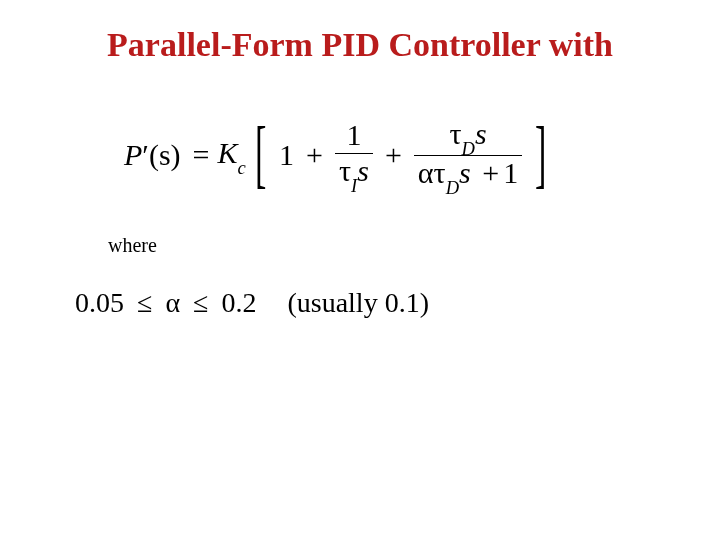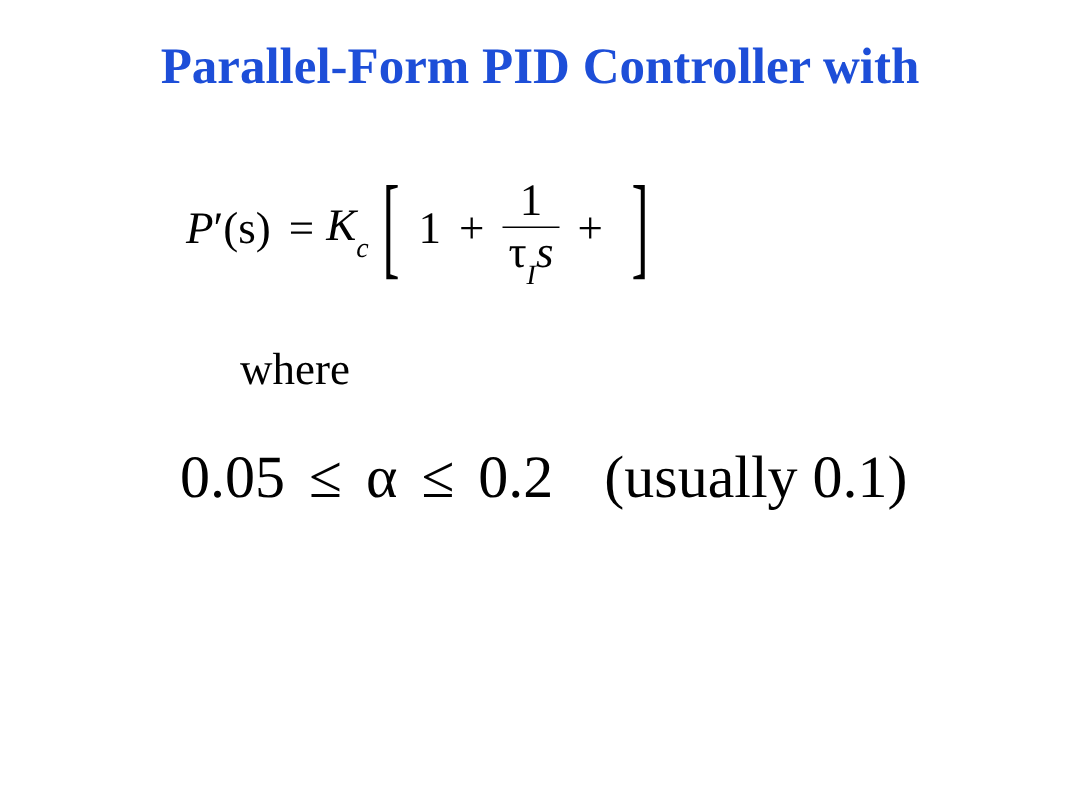--- a/index.html
+++ b/index.html
@@ -9,21 +9,21 @@
     height: 540px;
     background: #fff;
     font-family: "Times New Roman", Times, serif;
     color: #000;
     position: relative;
   }
   .slide {
     padding: 20px 40px;
   }
   .title {
-    color: #1d4ed8;
+    color: #b91c1c;
     font-weight: bold;
     font-size: 34px;
     text-align: center;
     line-height: 1.25;
     margin: 4px 0 50px 0;
   }
   .eq-block {
     margin-left: 80px;
     font-size: 30px;
     display: flex;
@@ -65,27 +65,27 @@
     display: inline-block;
   }
   .bracket-content {
     display: inline-flex;
     align-items: center;
     gap: 6px;
     padding: 0 4px;
   }
   .plus { padding: 0 6px; }
   .where {
-    margin-left: 120px;
-    font-size: 30px;
+    margin-left: 68px;
+    font-size: 20px;
     margin-top: 40px;
   }
   .range {
-    margin-left: 80px;
-    font-size: 40px;
+    margin-left: 35px;
+    font-size: 28px;
     margin-top: 30px;
   }
   .greek { font-style: normal; }
 </style>
 </head>
 <body>
 
 <div class="slide">
   <div class="title">
     <span>Parallel-Form PID Controller with</span><br>
@@ -112,20 +112,29 @@
 
       <span class="frac">
         <span class="num">1</span>
         <span class="den">
           <span class="greek">τ</span><span class="sub">I</span><span class="italic">s</span>
         </span>
       </span>
 
       <span class="plus">+</span>
 
+      <span class="frac">
+        <span class="num">
+          <span class="greek">τ</span><span class="sub">D</span><span class="italic">s</span>
+        </span>
+        <span class="den">
+          <span class="italic greek">α</span><span class="greek">τ</span><span class="sub">D</span><span class="italic">s</span>
+          <span style="padding:0 4px;">+</span><span>1</span>
+        </span>
+      </span>
     </span>
 
     <span class="bracket">]</span>
   </div>
 
   <div class="where">where</div>
 
   <div class="range">
     <span>0.05</span>
     <span style="padding:0 6px;">≤</span>

